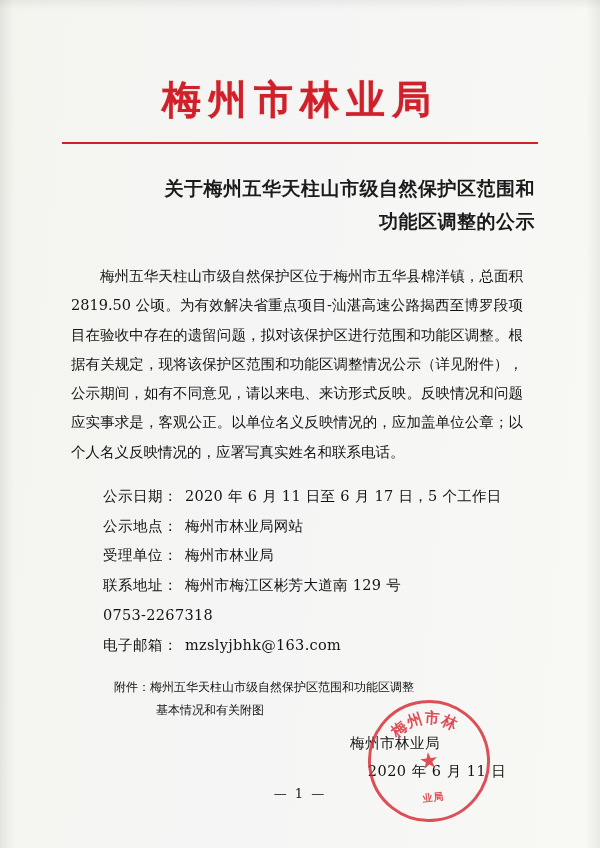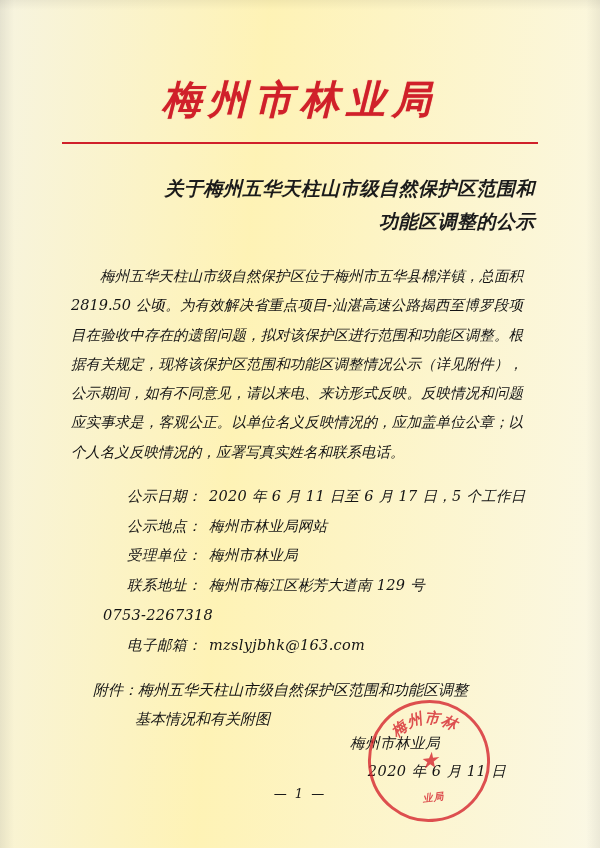--- a/index.html
+++ b/index.html
@@ -10,23 +10,22 @@
     width: 600px;
     height: 848px;
     background: #ffffff;
     font-family: "DejaVu Serif", "Liberation Serif", serif;
     overflow: hidden;
   }
   .page {
     position: relative;
     width: 600px;
     height: 848px;
-    background: #fde047;
+    background: #e5e5e5;
     box-sizing: border-box;
-    font-style: italic;
   }
   
   .paper-tint {
     position: absolute;
     inset: 0;
     background:
       linear-gradient(95deg, rgba(246,246,240,0.9) 0%, rgba(255,255,255,0.6) 40%, rgba(250,250,246,0.9) 100%);
     pointer-events: none;
   }
   .letterhead {
@@ -91,31 +90,30 @@
   }
   .info-row {
     display: flex;
     align-items: baseline;
     white-space: nowrap;
   }
   .info-label {
     width: 82px;
     flex: 0 0 82px;
     letter-spacing: 0.5px;
-    margin-left: 24px;
   }
   .info-value {
     letter-spacing: 0.3px;
   }
   .attachment {
     position: absolute;
     top: 676px;
-    left: 93px;
+    left: 114px;
     width: 420px;
-    font-size: 15px;
+    font-size: 12px;
     line-height: 1.95;
     color: #141414;
   }
   .attachment .att-line1 {
     text-indent: 0;
   }
   .attachment .att-line2 {
     padding-left: 42px;
   }
   .sign-block {

